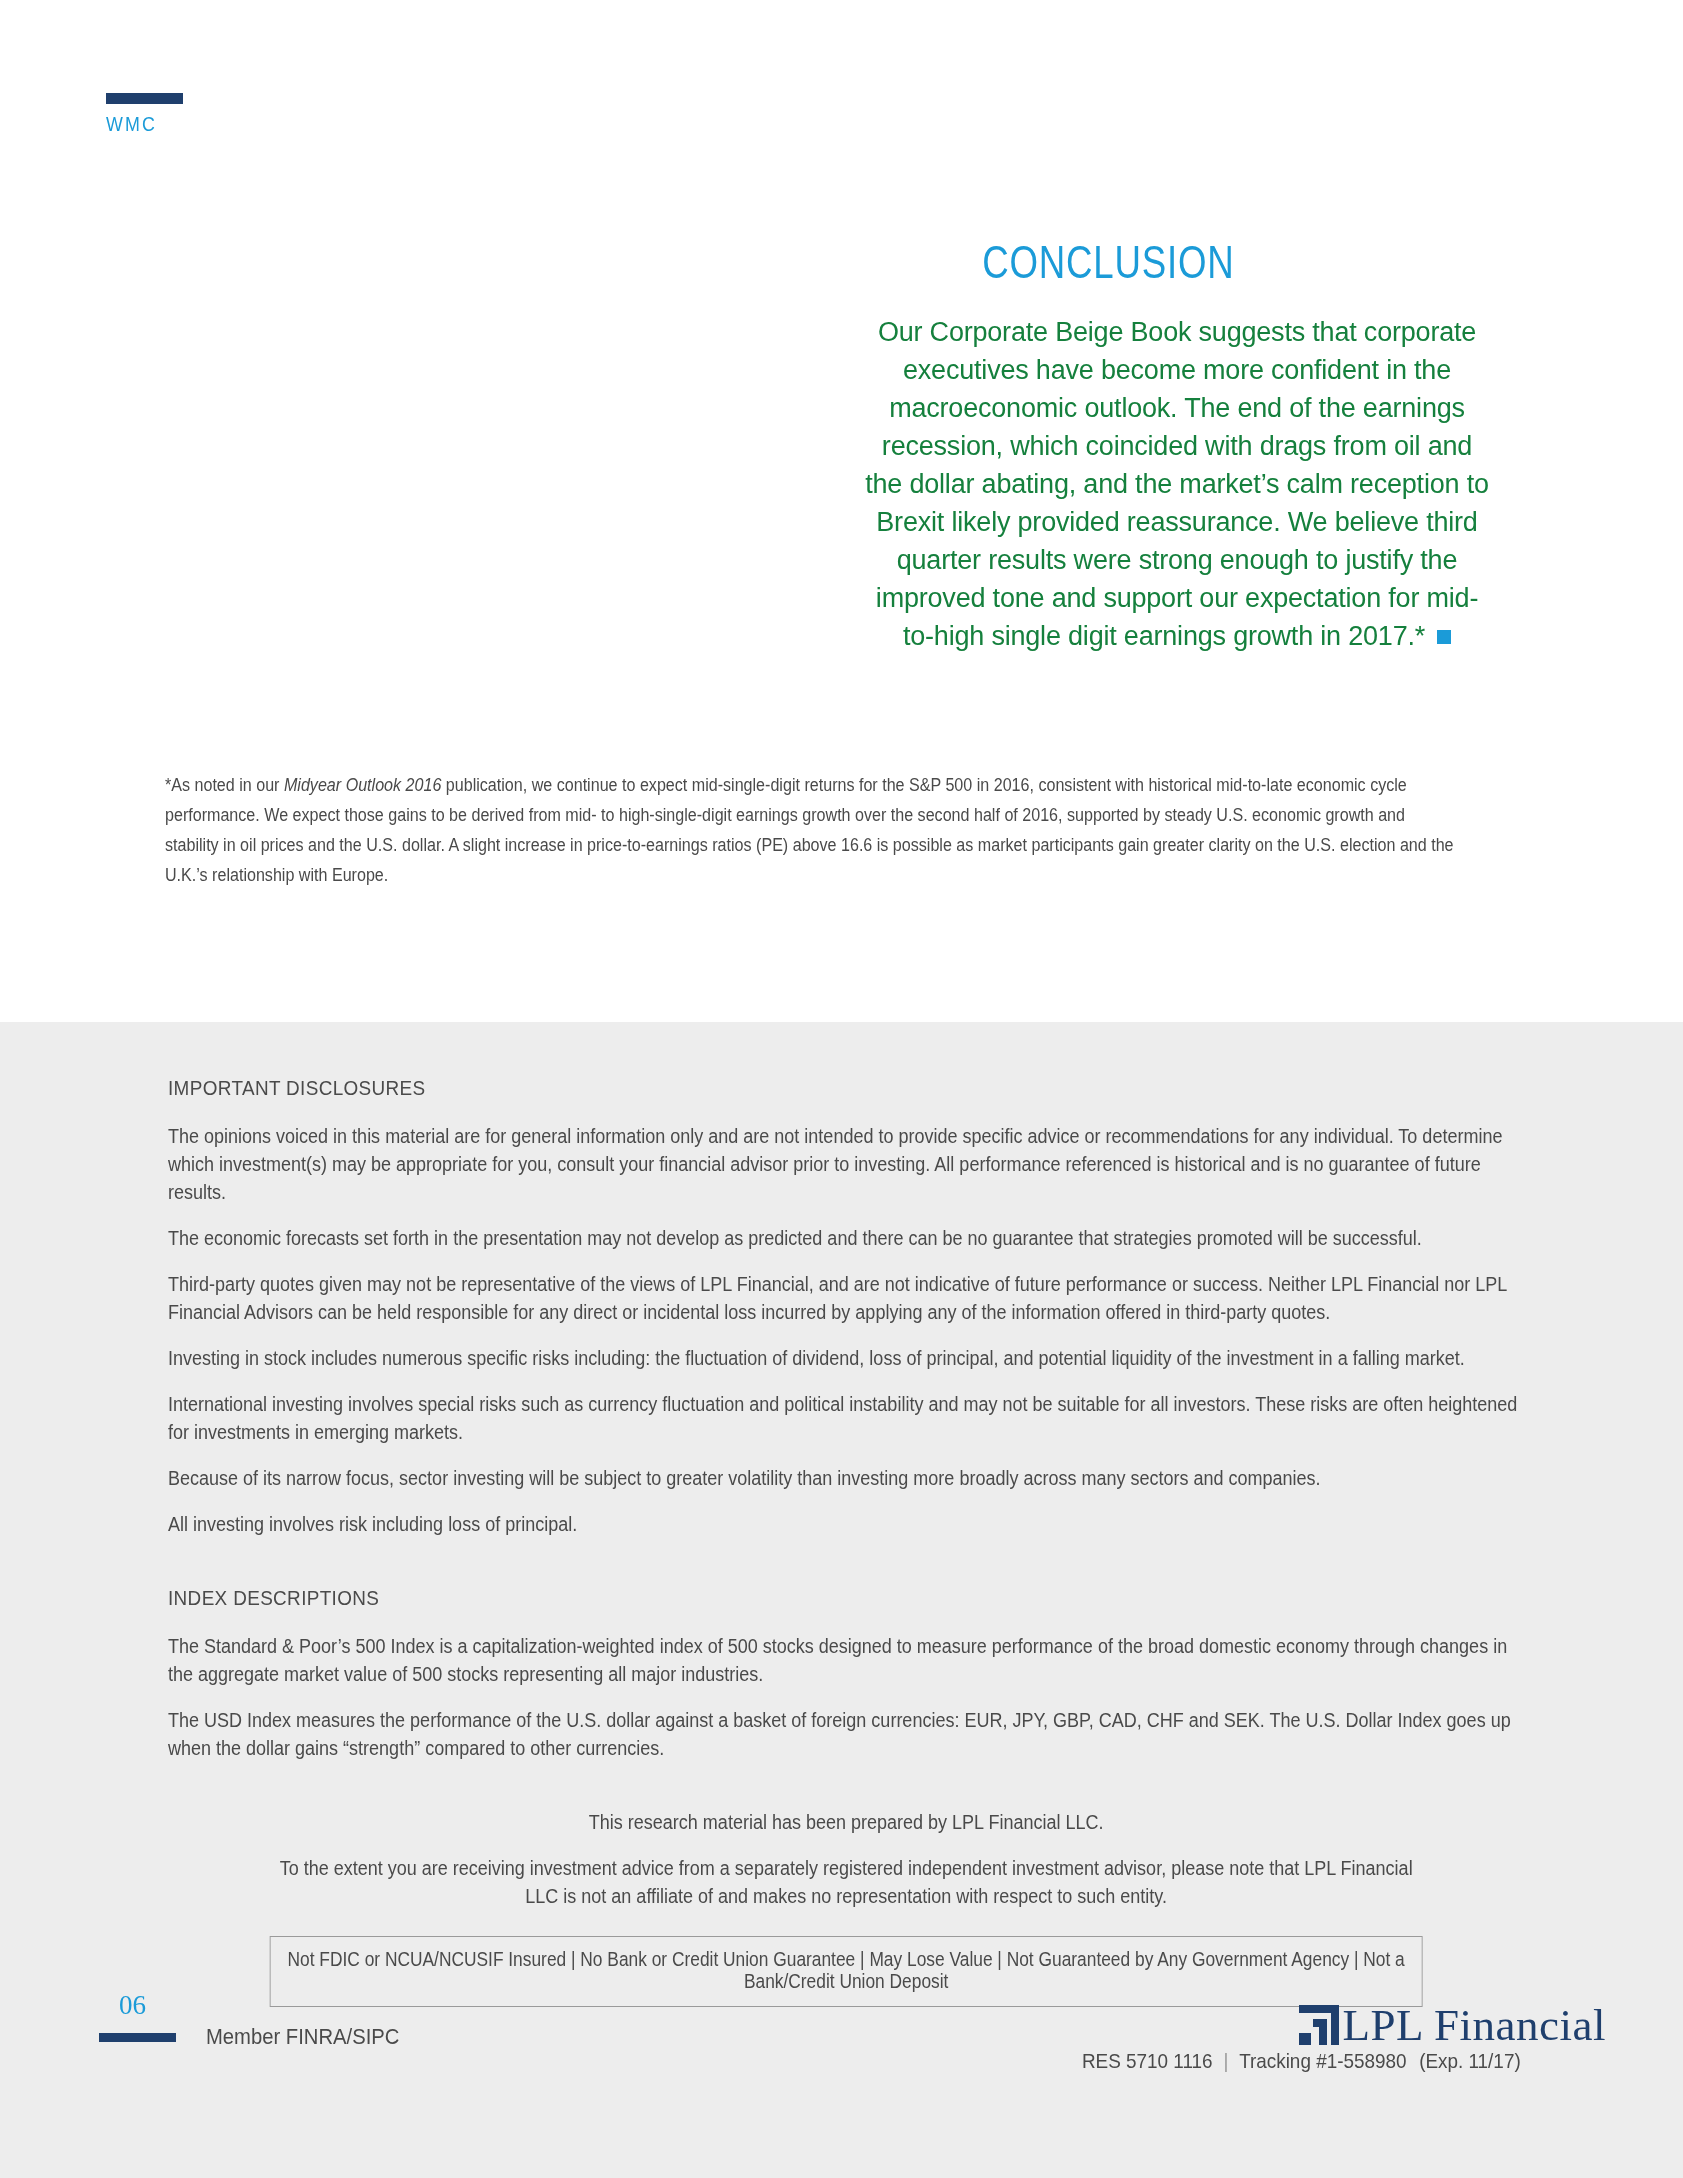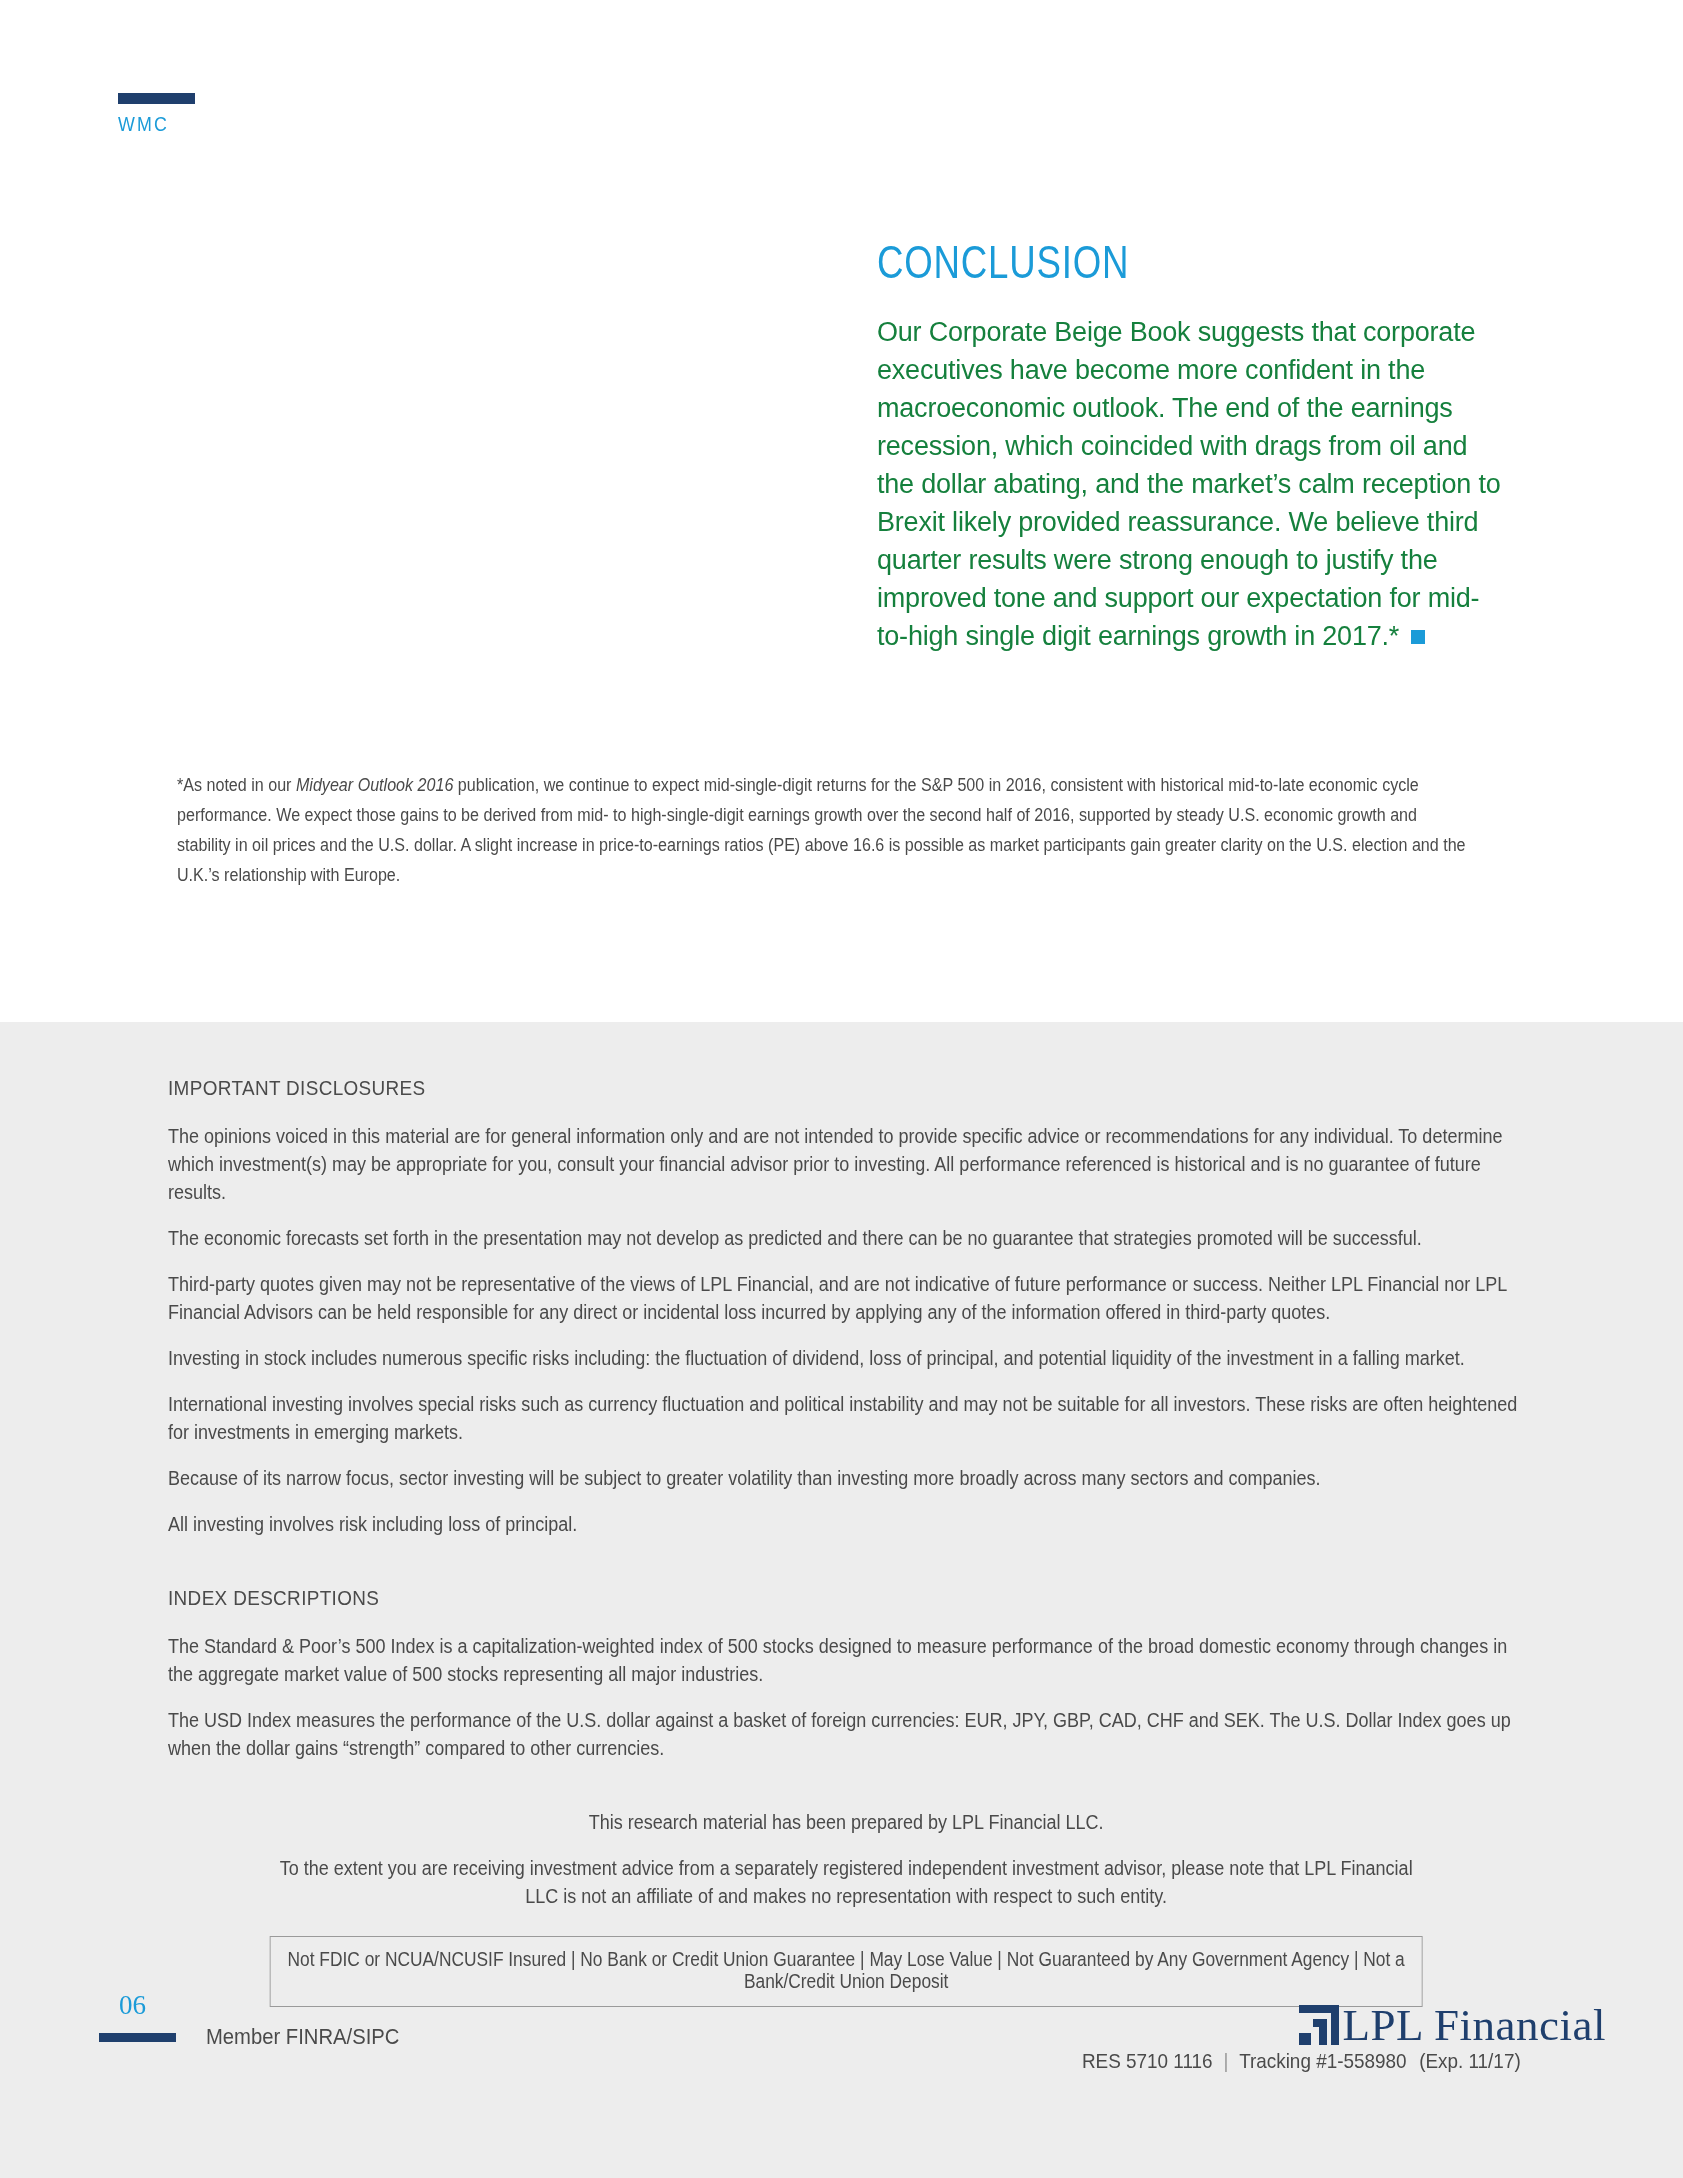--- a/index.html
+++ b/index.html
@@ -12,21 +12,21 @@
     background: #ffffff;
     font-family: "Liberation Sans", sans-serif;
     color: #333333;
     position: relative;
     overflow: hidden;
   }
 
   
   .header {
     position: absolute;
-    top: 0; left: 16px;
+    top: 0; left: 4px;
     width: 1339px;
     height: 1020px;
     background: #ffffff;
   }
   .wmc-mark {
     position: absolute;
     left: 102px;
     top: 93px;
   }
   .wmc-bar {
@@ -57,20 +57,21 @@
     position: absolute;
     left: 158px;
     top: 0;
     width: 634px;
   }
   .col-right {
     position: absolute;
     left: 861px;
     top: 0;
     width: 624px;
+    text-align: center;
   }
 
   .quote-item {
     position: relative;
     padding-left: 22px;
     margin-bottom: 26px;
     font-style: italic;
     font-size: 27px;
     line-height: 38px;
     color: #1a1a1a;

